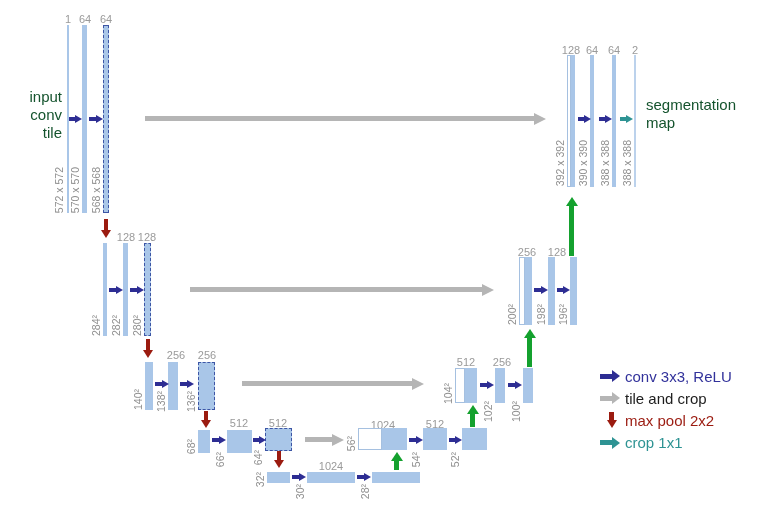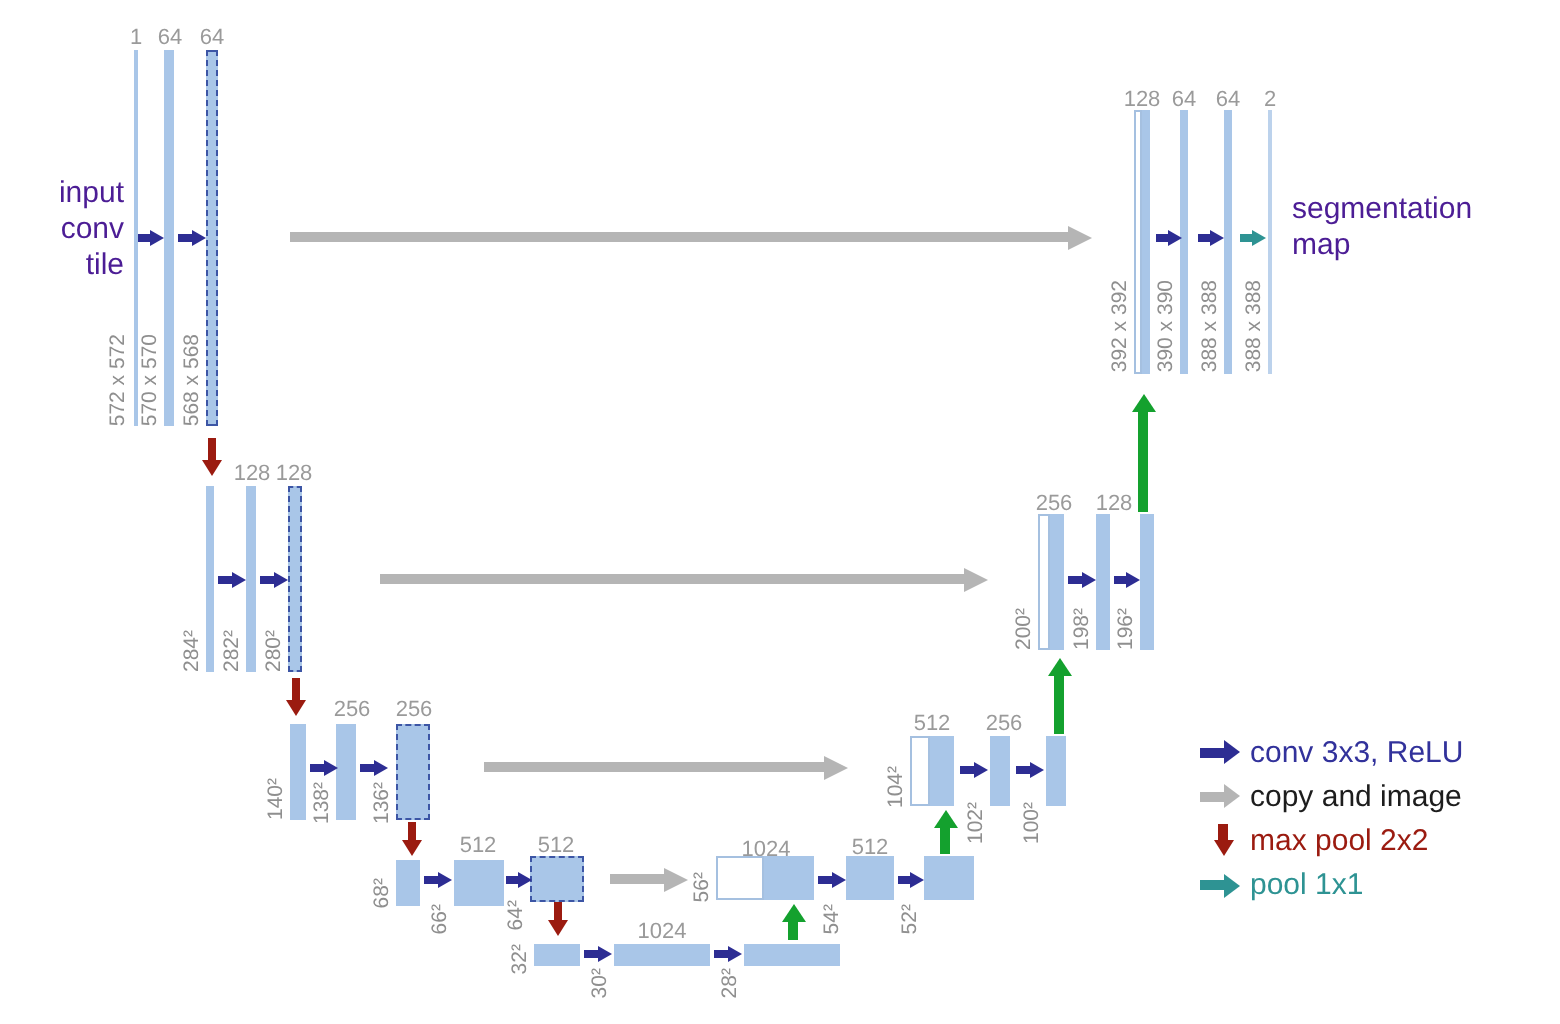--- a/index.html
+++ b/index.html
@@ -11,21 +11,21 @@
   .bar { position:absolute; background:#a9c6e8; }
   .bar.dash { border:1.4px dashed #3c55a5; background:#a9c6e8; box-sizing:border-box; }
   .wbox { position:absolute; background:#ffffff; border:1px solid #a5c0e0; box-sizing:border-box; }
   .bar.pale { background:#bcd2ec; }
   
   .ch { position:absolute; font-size:11px; color:#9a9a9a; transform:translateX(-50%); white-space:nowrap; }
   
   .vl { position:absolute; writing-mode:vertical-rl; transform:rotate(180deg);
         font-size:10.5px; line-height:11px; color:#8f8f8f; white-space:nowrap; }
   
-  .bigtxt { position:absolute; font-size:15px; line-height:18px; color:#4c1d95; }
+  .bigtxt { position:absolute; font-size:15px; line-height:18px; color:#14532d; }
   .bigtxt.right { text-align:right; }
   
   .ar-r { position:absolute; background:var(--c); }
   .ar-r.sm { height:4px; }
   .ar-r.sm::after { content:""; position:absolute; left:100%; top:50%; transform:translateY(-50%);
     width:0; height:0; border-left:7px solid var(--c); border-top:4.5px solid transparent; border-bottom:4.5px solid transparent; }
   .ar-r.lg { height:5px; }
   .ar-r.lg::after { content:""; position:absolute; left:100%; top:50%; transform:translateY(-50%);
     width:0; height:0; border-left:12px solid var(--c); border-top:6.5px solid transparent; border-bottom:6.5px solid transparent; }
   
@@ -193,29 +193,29 @@
     <div class="lrow">
       <span class="lg-ic">
           <span class="la-r" style="--c:#2d2d93;"></span>
         </span>
       <span class="llabel t-navy">conv 3x3, ReLU</span>
     </div>
     <div class="lrow">
       <span class="lg-ic">
           <span class="la-r" style="--c:#b5b5b5;"></span>
         </span>
-      <span class="llabel t-black">copy and image</span>
+      <span class="llabel t-black">tile and crop</span>
     </div>
     <div class="lrow">
       <span class="lg-ic c">
           <span class="la-d" style="--c:#9b1b10;"></span>
         </span>
       <span class="llabel t-red">max pool 2x2</span>
     </div>
     <div class="lrow">
       <span class="lg-ic">
           <span class="la-r" style="--c:#2e9393;"></span>
         </span>
-      <span class="llabel t-teal">pool 1x1</span>
+      <span class="llabel t-teal">crop 1x1</span>
     </div>
   </div>
 
 </div>
 
 </body></html>

